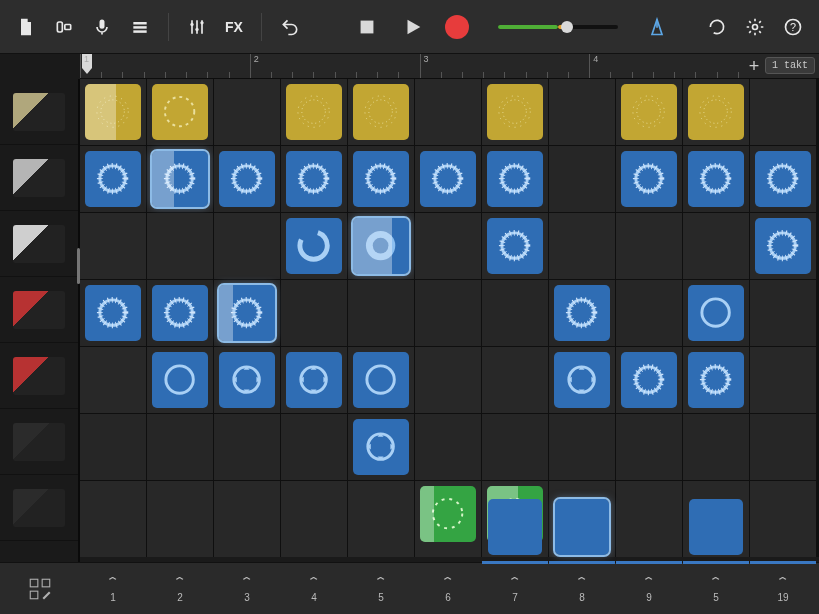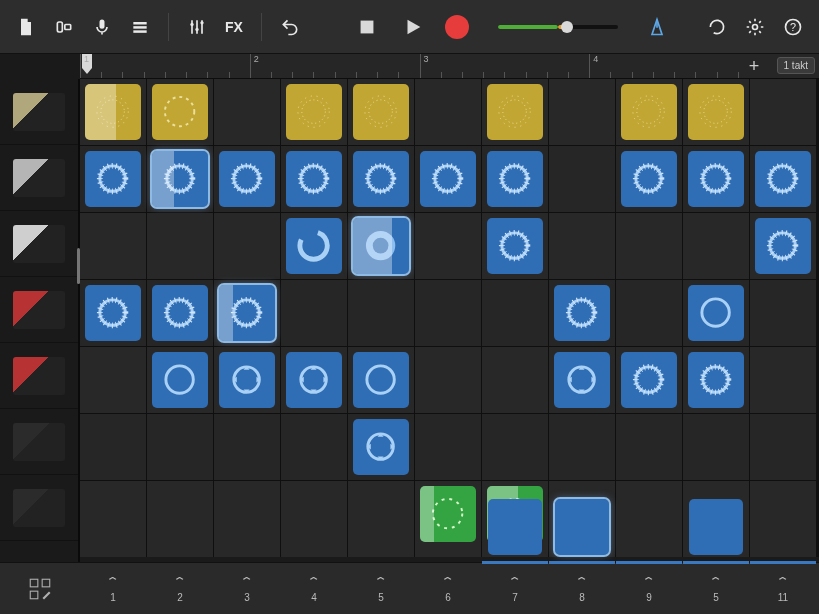--- a/index.html
+++ b/index.html
@@ -84,21 +84,21 @@
   .add-btn {
     position:absolute; right:56px; top:3px;
     width:18px; height:18px;
     color:#ccc; font-size:18px; line-height:18px; text-align:center;
     cursor:pointer;
   }
   .takt-label {
     position:absolute; right:4px; top:3px;
     background:#3a3a3a; border:1px solid #555;
     border-radius:3px; padding:2px 6px;
-    font-size:10px; color:#ccc;
+    font-size:10px; color:#ccc;font-family:Liberation Mono, monospace;
   }
   
   .main {
     display:flex;
     height: calc(614px - 54px - 25px - 52px);
   }
   .track-headers {
     width:80px; background:#1a1a1a;
     display:flex; flex-direction:column;
     border-right:2px solid #0a0a0a;
@@ -722,21 +722,21 @@
       <div class="col-btn active">
         <span class="chev">⌃</span>
         <span class="num">9</span>
       </div>
       <div class="col-btn active">
         <span class="chev">⌃</span>
         <span class="num">5</span>
       </div>
       <div class="col-btn active">
         <span class="chev">⌃</span>
-        <span class="num">11</span>
+        <span class="num">19</span>
       </div>
     </div>
 </div>
 
 <svg width="0" height="0" style="position:absolute">
   <defs>
     <g id="gl-dotted">
         <circle cx="20" cy="20" r="15" fill="none" stroke="#eadf9c" stroke-width="2" stroke-dasharray="3 4"></circle>
       </g>
     <g id="gl-spark">

